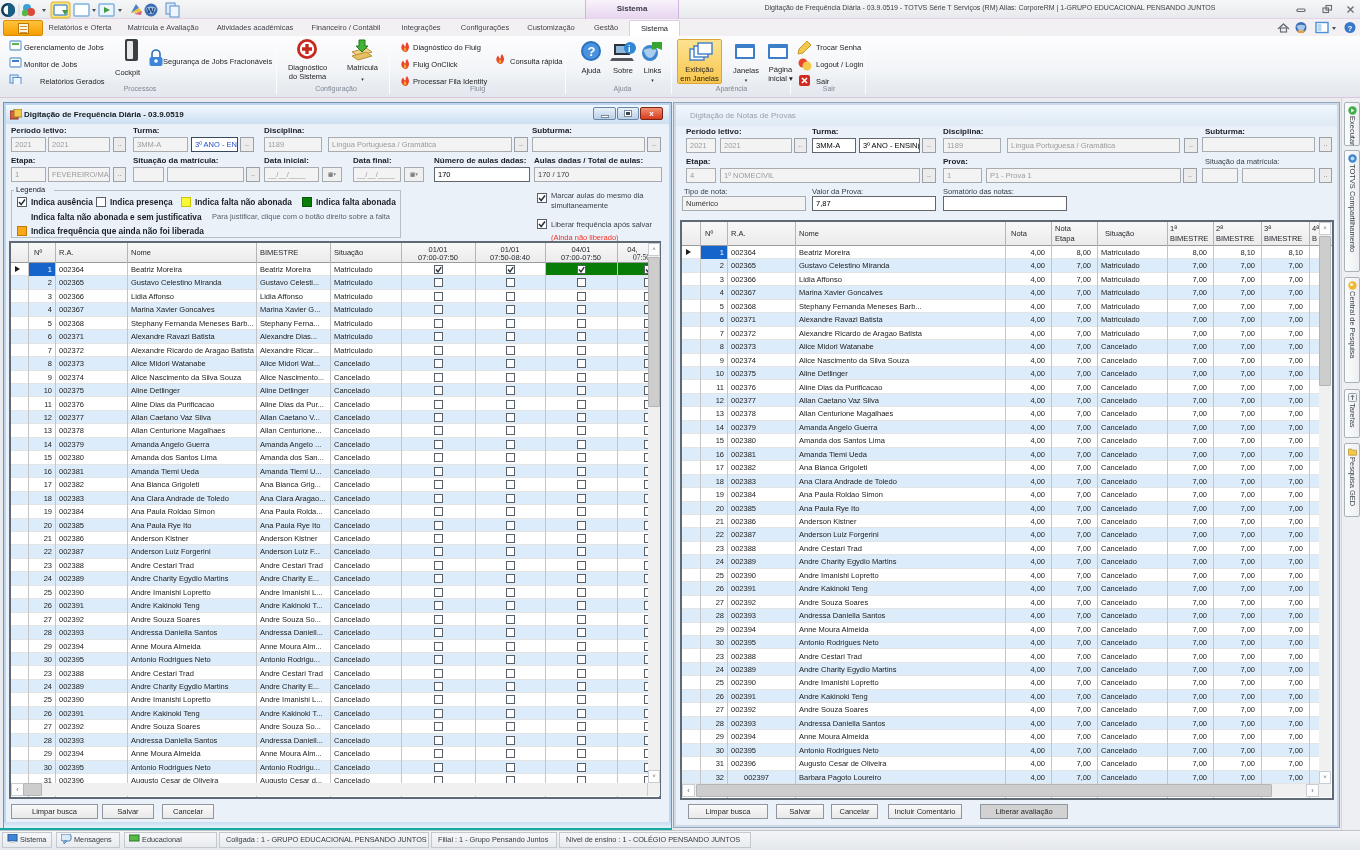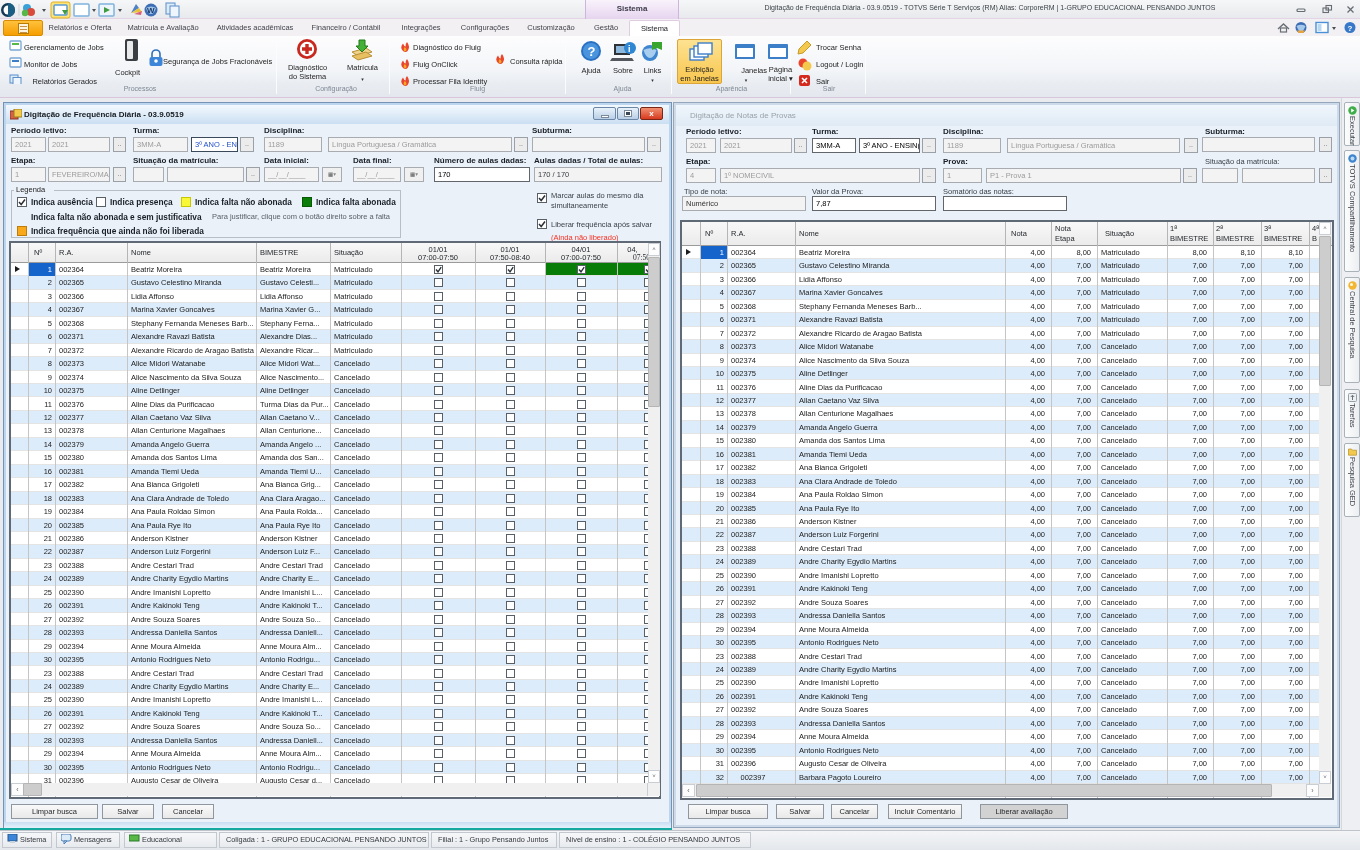--- a/index.html
+++ b/index.html
@@ -142,21 +142,21 @@
 <rect x="2" y="37" width="8" height="8" fill="#dcebf8" stroke="#5b8ec9"></rect>
     <rect x="5" y="39.5" width="8" height="8" fill="#eef5fc" stroke="#5b8ec9"></rect>
 <rect x="117" y="1" width="13" height="22" rx="2" fill="#3a3d42"></rect>
     <rect x="119" y="3" width="6" height="18" rx="1" fill="#e8e9eb"></rect>
 <path d="M144 19 v-3 a4 4 0 0 1 8 0 v3" fill="none" stroke="#2f6fba" stroke-width="1.6"></path>
     <rect x="141.5" y="19" width="13" height="9" rx="2" fill="#3d85d8"></rect>
     <circle cx="148" cy="23" r="1.8" fill="#fff"></circle>
 </svg>
 <div class="abs ritem" style="left:24px;top:41px;width:85px;">Gerenciamento de Jobs</div>
 <div class="abs ritem" style="left:24px;top:58px;width:85px;">Monitor de Jobs</div>
-<div class="abs ritem" style="left:12px;top:75px;width:85px;text-align:right;">Relatórios Gerados</div>
+<div class="abs ritem" style="left:40px;top:75px;width:85px;">Relatórios Gerados</div>
 <div class="abs rbig" style="left:105px;top:68px;width:45px;">Cockpit</div>
 <div class="abs ritem" style="left:163px;top:55px;width:110px;">Segurança de Jobs Fracionáveis</div>
 <svg class="abs" style="left:288px;top:38px" width="95" height="26" viewBox="0 0 95 26">
 <circle cx="19" cy="11" r="10" fill="#c8281e"></circle>
     <circle cx="19" cy="11" r="7.2" fill="#fff"></circle>
     <path d="M19 6 v10 M14 11 h10" stroke="#c8281e" stroke-width="3.4"></path>
 <path d="M64 14 l14 -4 l6 4 l-14 4z" fill="#f0d28a" stroke="#b98f35"></path>
     <path d="M64 18 l14 -4 l6 4 l-14 4z" fill="#e8bf62" stroke="#b98f35"></path>
 <path d="M71 2 h6 v6 h3 l-6 6 l-6 -6 h3z" fill="#45b038" stroke="#1f7a1a"></path>
 </svg>
@@ -198,21 +198,21 @@
 <svg class="abs" style="left:683px;top:42px" width="110" height="22" viewBox="0 0 110 22">
 <rect x="7" y="7" width="14" height="11" fill="#fff" stroke="#3d7ec9" stroke-width="1.4"></rect>
 <rect x="11" y="4" width="14" height="11" fill="#fff" stroke="#3d7ec9" stroke-width="1.4"></rect>
 <rect x="15" y="1" width="14" height="11" fill="#fff" stroke="#3d7ec9" stroke-width="1.4"></rect>
 <rect x="52" y="2" width="20" height="15" rx="1" fill="#3d7ec9"></rect>
     <rect x="54" y="6" width="16" height="9" fill="#fff"></rect>
 <rect x="85" y="2" width="20" height="15" rx="1" fill="#3d7ec9"></rect>
     <rect x="87" y="6" width="16" height="9" fill="#fff"></rect>
 </svg>
 <div class="abs rbig" style="left:677px;top:65px;width:45px;">Exibição<br>em Janelas</div>
-<div class="abs rbig" style="left:725px;top:66px;width:42px;text-align:right;">Janelas</div>
+<div class="abs rbig" style="left:725px;top:66px;width:42px;">Janelas</div>
 <div class="abs dd rbig" style="left:725px;top:76px;width:42px;">▾</div>
 <div class="abs rbig" style="left:758px;top:65px;width:45px;">Página<br>inicial ▾</div>
 <svg class="abs" style="left:797px;top:39px" width="16" height="52" viewBox="0 0 16 52">
 <path d="M2 10 l8 -8 l4 4 l-8 8 l-5 1z" fill="#f2c94c" stroke="#c79a2a"></path>
 <circle cx="6" cy="24" r="4.5" fill="#e8452c"></circle>
     <circle cx="10" cy="27" r="4.5" fill="#f2c94c"></circle>
 <rect x="2" y="36" width="11" height="11" rx="2" fill="#d42a1e"></rect>
     <path d="M5 39 l5 5 m0 -5 l-5 5" stroke="#fff" stroke-width="1.6"></path>
 </svg>
 <div class="abs ritem" style="left:816px;top:41px;width:90px;">Trocar Senha</div>
@@ -440,21 +440,21 @@
       <div class="abs gcell" style="left:323px;top:0;width:65px;">Cancelado</div>
       <div class="abs" style="left:422.5px;top:2px;width:9px;height:9px;background:#fff;border:1px solid #595f66;"></div>
       <div class="abs" style="left:494.5px;top:2px;width:9px;height:9px;background:#fff;border:1px solid #595f66;"></div>
       <div class="abs" style="left:565.5px;top:2px;width:9px;height:9px;background:#fff;border:1px solid #595f66;"></div>
       <div class="abs" style="left:632.5px;top:2px;width:9px;height:9px;background:#fff;border:1px solid #595f66;"></div>
     </div>
     <div class="abs grow" style="left:0;top:134.5px;width:637px;height:13.45px;background:#ffffff;">
       <div class="abs gcell" style="left:17px;top:0;width:24px;text-align:right;">11</div>
       <div class="abs gcell" style="left:48px;top:0;width:66px;">002376</div>
       <div class="abs gcell" style="left:120px;top:0;width:124px;">Aline Dias da Purificacao</div>
-      <div class="abs gcell" style="left:249px;top:0;width:69px;">Turma Dias da Pur...</div>
+      <div class="abs gcell" style="left:249px;top:0;width:69px;">Aline Dias da Pur...</div>
       <div class="abs gcell" style="left:323px;top:0;width:65px;">Cancelado</div>
       <div class="abs" style="left:422.5px;top:2px;width:9px;height:9px;background:#fff;border:1px solid #595f66;"></div>
       <div class="abs" style="left:494.5px;top:2px;width:9px;height:9px;background:#fff;border:1px solid #595f66;"></div>
       <div class="abs" style="left:565.5px;top:2px;width:9px;height:9px;background:#fff;border:1px solid #595f66;"></div>
       <div class="abs" style="left:632.5px;top:2px;width:9px;height:9px;background:#fff;border:1px solid #595f66;"></div>
     </div>
     <div class="abs grow" style="left:0;top:147.95px;width:637px;height:13.45px;background:#ddecfa;">
       <div class="abs gcell" style="left:17px;top:0;width:24px;text-align:right;">12</div>
       <div class="abs gcell" style="left:48px;top:0;width:66px;">002377</div>
       <div class="abs gcell" style="left:120px;top:0;width:124px;">Allan Caetano Vaz Silva</div>
@@ -1271,21 +1271,21 @@
       <div class="abs gcell" style="left:117px;top:0;width:204px;">Augusto Cesar de Oliveira</div>
       <div class="abs gcell" style="left:323px;top:0;width:40px;text-align:right;">4,00</div>
       <div class="abs gcell" style="left:369px;top:0;width:40px;text-align:right;">7,00</div>
       <div class="abs gcell" style="left:419px;top:0;width:64px;">Cancelado</div>
       <div class="abs gcell" style="left:485px;top:0;width:40px;text-align:right;">7,00</div>
       <div class="abs gcell" style="left:531px;top:0;width:42px;text-align:right;">7,00</div>
       <div class="abs gcell" style="left:579px;top:0;width:42px;text-align:right;">7,00</div>
     </div>
     <div class="abs grow" style="left:0;top:524.55px;width:639px;height:13.45px;background:#ddecfa;">
       <div class="abs gcell" style="left:18px;top:0;width:24px;text-align:right;">32</div>
-      <div class="abs gcell" style="left:40px;top:0;width:62px;text-align:center;">002397</div>
+      <div class="abs gcell" style="left:62px;top:0;width:62px;">002397</div>
       <div class="abs gcell" style="left:117px;top:0;width:204px;">Barbara Pagoto Loureiro</div>
       <div class="abs gcell" style="left:323px;top:0;width:40px;text-align:right;">4,00</div>
       <div class="abs gcell" style="left:369px;top:0;width:40px;text-align:right;">7,00</div>
       <div class="abs gcell" style="left:419px;top:0;width:64px;">Cancelado</div>
       <div class="abs gcell" style="left:485px;top:0;width:40px;text-align:right;">7,00</div>
       <div class="abs gcell" style="left:531px;top:0;width:42px;text-align:right;">7,00</div>
       <div class="abs gcell" style="left:579px;top:0;width:42px;text-align:right;">7,00</div>
     </div>
 <div class="abs" style="left:18px;top:0;width:1px;height:100%;background:#c5c5c5;"></div>
 <div class="abs" style="left:45px;top:0;width:1px;height:100%;background:#c5c5c5;"></div>

